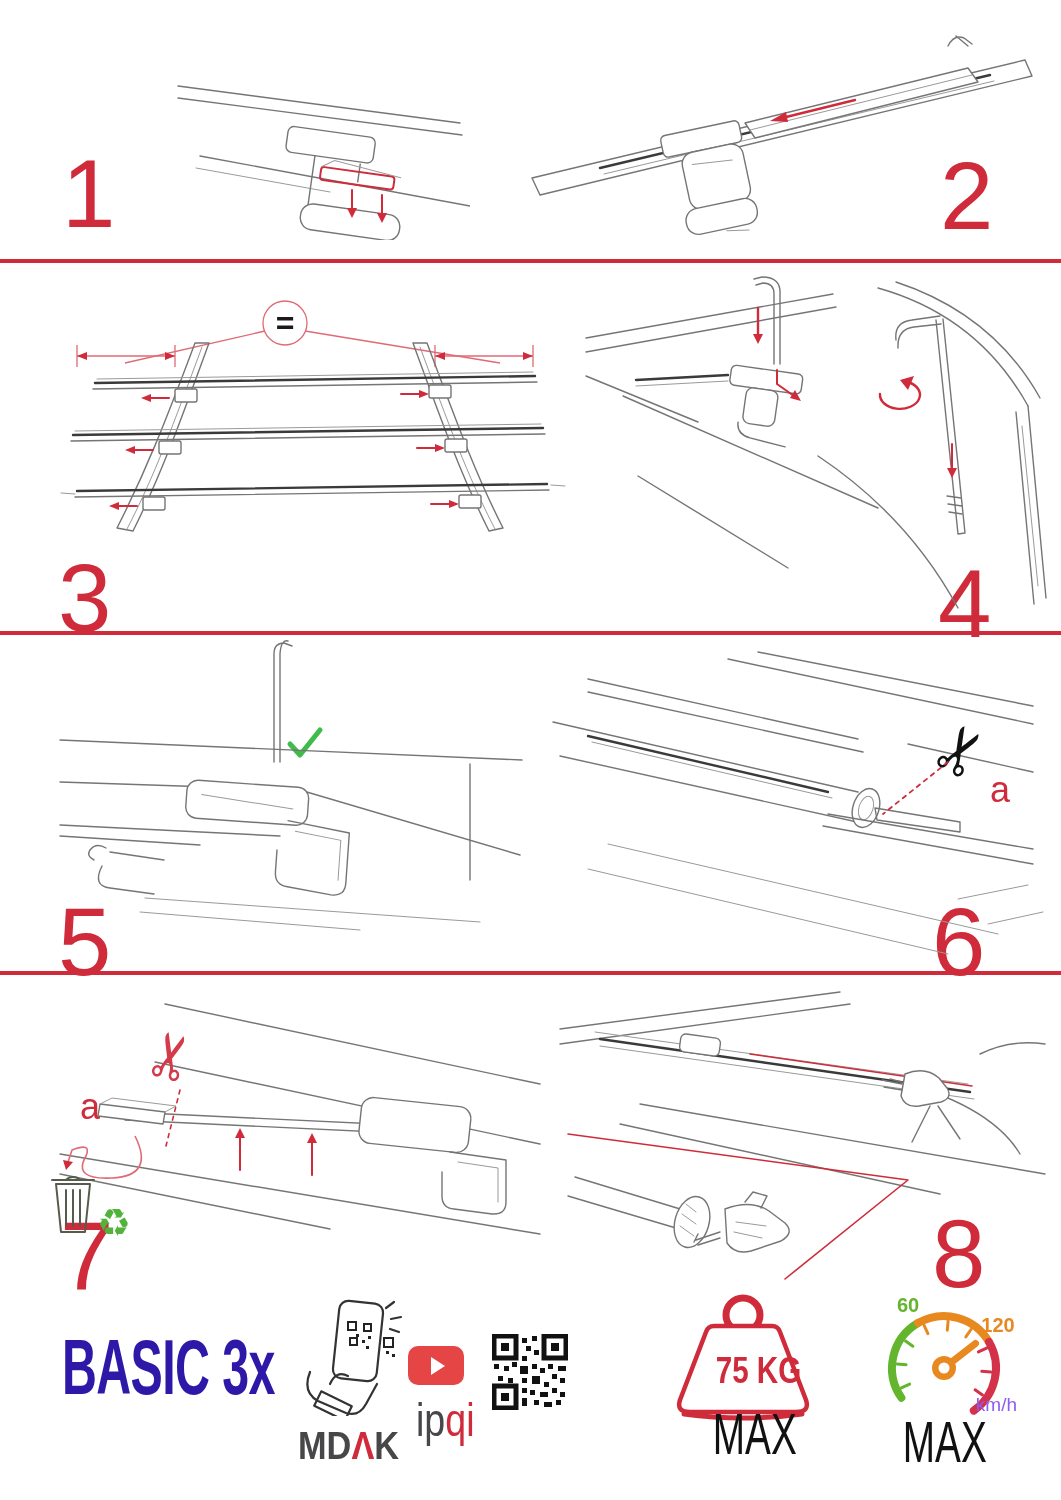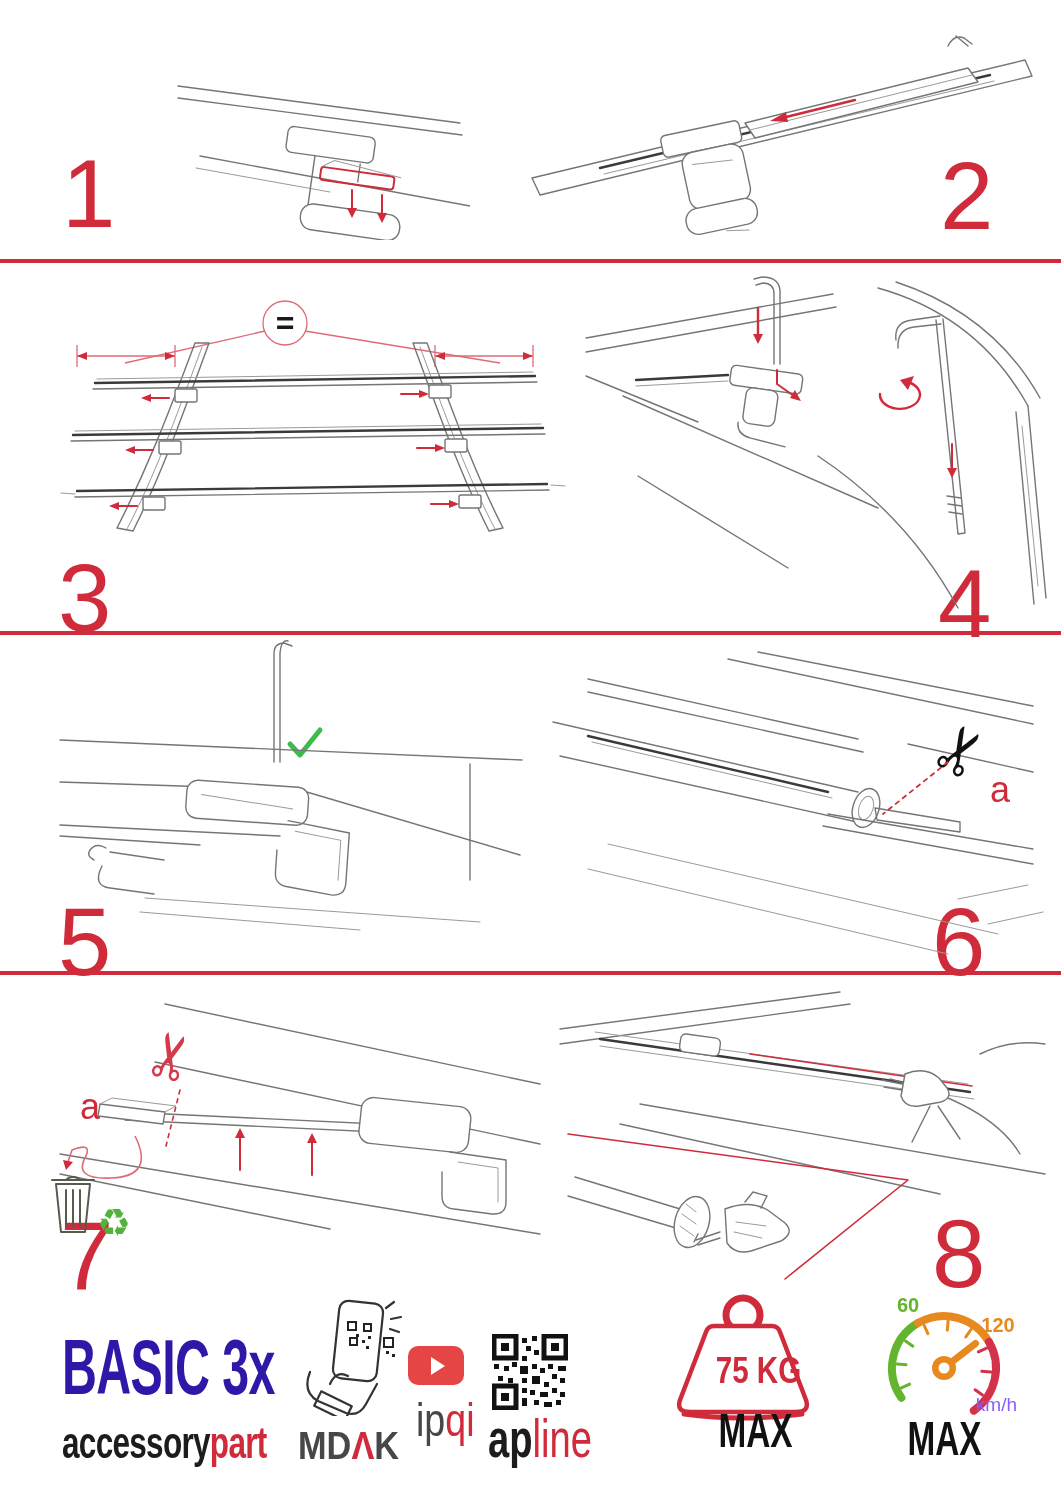--- a/index.html
+++ b/index.html
@@ -17,21 +17,21 @@
   .ln{fill:none;stroke:#757575;stroke-width:1.4;stroke-linecap:round;stroke-linejoin:round;}
   .lnt{fill:none;stroke:#9a9a9a;stroke-width:1;stroke-linecap:round;}
   .lnk{fill:none;stroke:#3a3a3a;stroke-width:2.4;stroke-linecap:round;}
   .wfill{fill:#fff;}
   .redln{fill:none;stroke:var(--accent-red);stroke-width:2;stroke-linecap:round;stroke-linejoin:round;}
   .redthin{fill:none;stroke:#e06a76;stroke-width:1.3;}
   .redfill{fill:var(--accent-red);stroke:none;}
   .dash{stroke-dasharray:4 5;}
   text{font-family:"Liberation Sans",sans-serif;}
   .glyph{font-family:"DejaVu Sans",sans-serif;}
-  .maxlbl{color:#111;font-size:49px;font-weight:700;line-height:1;}
+  .maxlbl{color:#111;font-size:57px;font-weight:400;line-height:1;}
   .ctr{display:flex;justify-content:center;}
 </style>
 </head>
 <body>
 
 <div class="page">
 
   <div class="step-num" style="left:62px;top:146px;">1</div>
   <svg class="abs" style="left:160px;top:28px;" width="310" height="212" viewBox="0 0 310 212">
     <path class="ln" d="M18,58 L300,95"></path>
@@ -231,25 +231,20 @@
       <ellipse class="ln wfill" cx="152" cy="238" rx="17" ry="26" transform="rotate(16 152 238)"></ellipse>
       <path class="lnt" d="M146,220 l10,8 M142,230 l14,10 M140,242 l14,10"></path>
       <path class="ln wfill" d="M185,225 q26,-10 44,2 l16,12 q10,10 -4,18 l-30,10 q-16,4 -24,-8 z"></path>
       <path class="ln" d="M205,218 l8,-10 l14,4 l-6,12 M180,248 l-24,8 M180,254 l-22,7 M158,250 l-4,8"></path>
       <path class="lnt" d="M196,238 l30,4 M194,248 l28,6"></path>
     </g>
   </svg>
 
   <div class="abs" style="left:62px;top:1328px;">
     <span class="cond" style="transform:scaleX(0.62);font-size:78px;font-weight:700;letter-spacing:-1px;color:var(--brand-blue);line-height:1;">BASIC 3x</span>
-  </div>
-  <div class="abs" style="left:62px;top:1420px;">
-    <span class="cond" style="transform:scaleX(0.70);font-size:45px;font-weight:700;letter-spacing:-1px;line-height:1;">
-      <span style="color:var(--brand-dark);">accessory</span><span style="color:var(--accent-red);">part</span>
-    </span>
   </div>
 
   <svg class="abs" style="left:296px;top:1296px;" width="108" height="120" viewBox="0 0 108 120">
     <g fill="none" stroke="#333" stroke-width="2.2" stroke-linecap="round" stroke-linejoin="round">
       <rect x="40" y="6" width="44" height="78" rx="9" fill="#fff" transform="rotate(6 62 45)"></rect>
       <path d="M14,76 Q6,96 22,105 L50,117 Q63,121 70,108 L81,88"></path>
       <path d="M34,88 Q40,74 52,80"></path>
       <rect x="20" y="102" width="34" height="16" transform="rotate(26 37 110)"></rect>
       <path d="M90,12 l8,-6 M95,23 l10,-2 M94,33 l9,3"></path>
     </g>
@@ -313,25 +308,20 @@
       <rect x="38" y="56" width="5" height="5"></rect>
         <rect x="48" y="58" width="8" height="5"></rect>
         <rect x="60" y="54" width="5" height="5"></rect>
       <rect x="68" y="58" width="5" height="5"></rect>
         <rect x="30" y="64" width="5" height="8"></rect>
         <rect x="42" y="66" width="5" height="5"></rect>
       <rect x="52" y="68" width="8" height="5"></rect>
         <rect x="64" y="66" width="5" height="5"></rect>
     </g>
   </svg>
-  <div class="abs" style="left:488px;top:1412px;">
-    <span class="cond" style="transform:scaleX(0.72);font-size:53px;font-weight:400;line-height:1;">
-      <span style="color:var(--brand-dark);font-weight:700;">ap</span><span style="color:var(--accent-red);">line</span>
-    </span>
-  </div>
 
   <svg class="abs" style="left:648px;top:1288px;" width="190" height="138" viewBox="0 0 190 138">
     <path d="M36,126 Q95,134 154,126" fill="none" stroke="#cf2b3a" stroke-width="5" stroke-linecap="round"></path>
     <circle cx="95" cy="27" r="17" fill="#fff" stroke="#cf2b3a" stroke-width="7"></circle>
     <path d="M66,38 L124,38 Q130,38 132,44 L158,112 Q162,124 148,124 L42,124 Q28,124 32,112 L58,44 Q60,38 66,38 Z" fill="#fff" stroke="#cf2b3a" stroke-width="4.5" stroke-linejoin="round"></path>
   </svg>
   <div class="abs ctr" style="left:693px;top:1350px;width:130px;">
     <span class="cond" style="transform:scaleX(0.8);transform-origin:50% 50%;font-size:37px;font-weight:700;color:var(--accent-red);">75 KG</span>
   </div>
   <div class="abs ctr maxlbl" style="left:683px;top:1406px;width:144px;">

